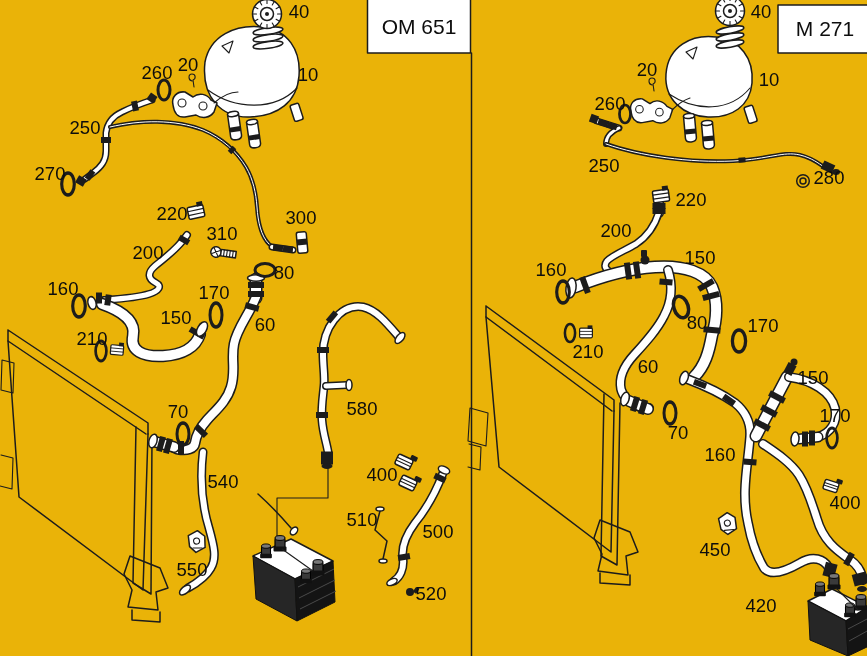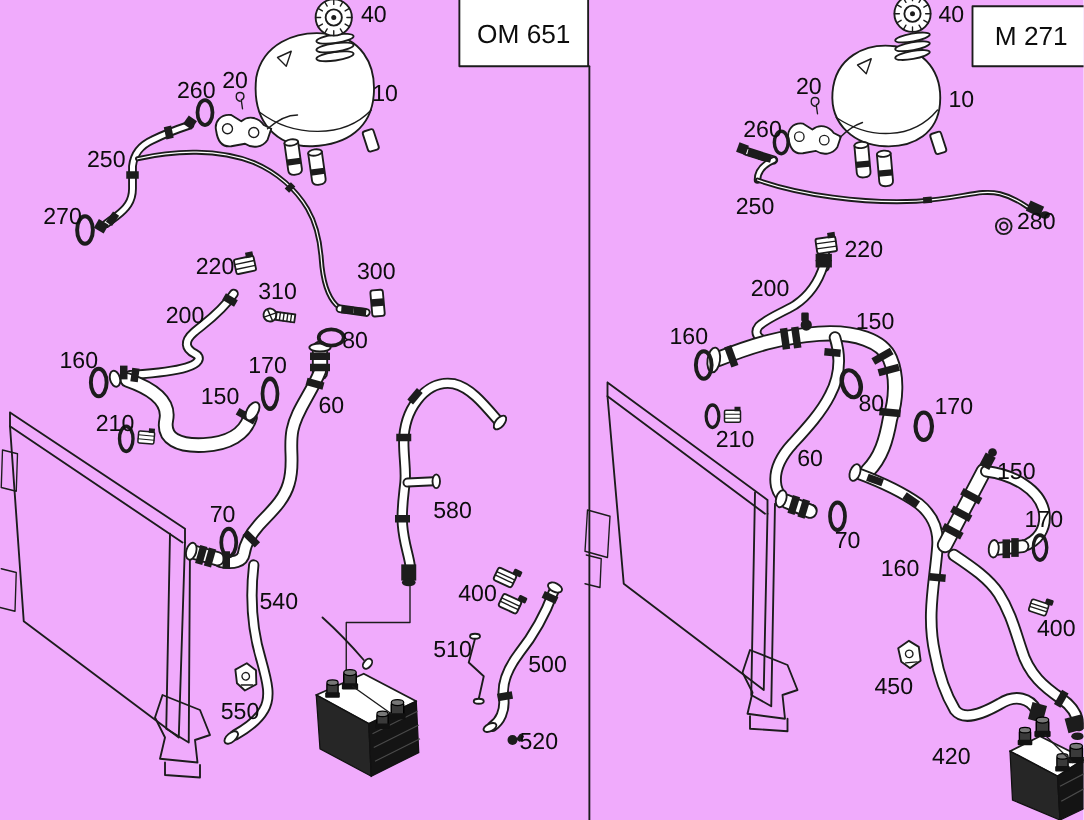--- a/index.html
+++ b/index.html
@@ -1,16 +1,16 @@
 <!DOCTYPE html>
 <html><head>
 <meta charset="utf-8">
 <style>
   html,body{margin:0;padding:0;background:#fff;}
-  .stage{width:867px;height:656px;background:#f0abfc;position:relative;overflow:hidden;text-align:right;}
+  .stage{width:867px;height:656px;background:#eab308;position:relative;overflow:hidden;text-align:right;}
   svg{display:block;}
   .ln{fill:none;stroke:#1c1c1c;stroke-width:1.5;stroke-linecap:round;stroke-linejoin:round;}
   .lnthin{stroke-width:1.1;}
   .fillw{fill:#fff;}
   .band{fill:#1c1c1c;stroke:none;}
   .dk{fill:#262626;stroke:#111;stroke-width:1;}
   .dk2{fill:#141414;stroke:#111;stroke-width:1;}
   .oring{fill:none;stroke:#1c1c1c;stroke-width:3;}
   .lbl{font-family:"Liberation Sans",sans-serif;font-size:18.5px;fill:#0d0d0d;text-anchor:middle;}
   .title{font-family:"Liberation Sans",sans-serif;font-size:21px;fill:#0d0d0d;text-anchor:middle;}

